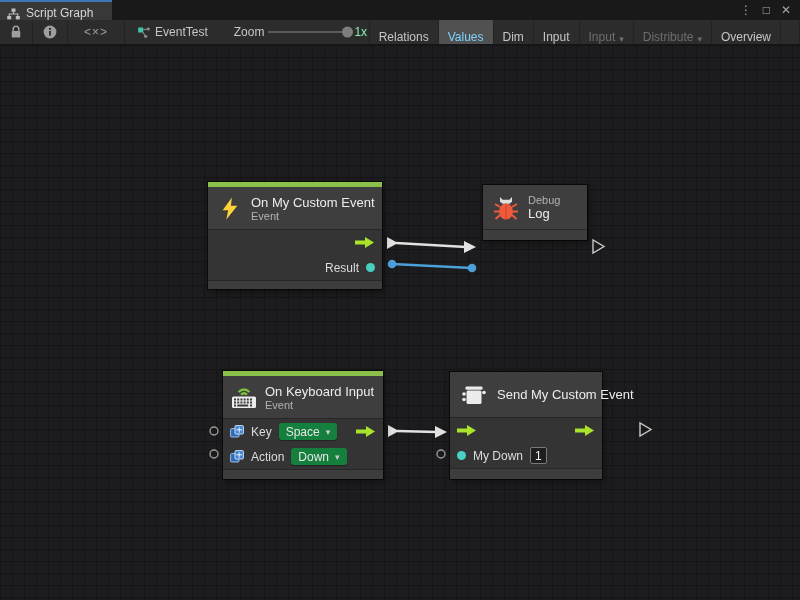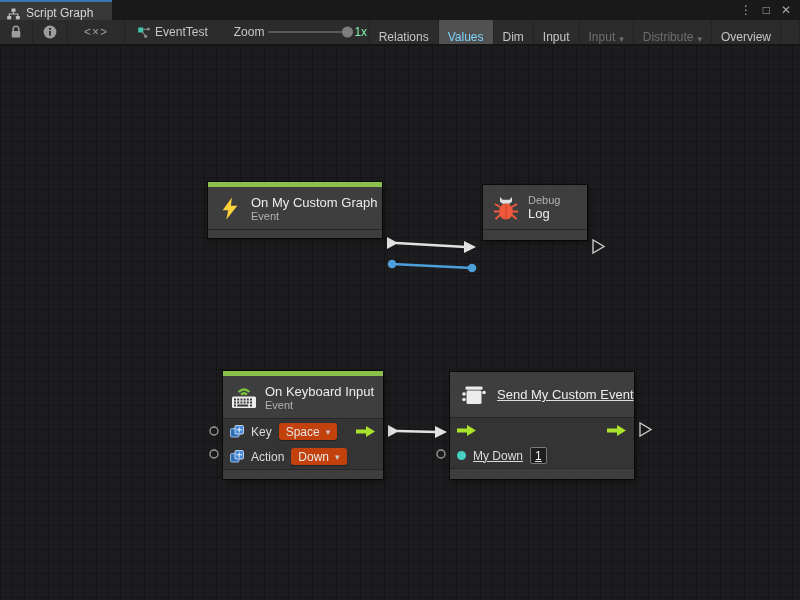--- a/index.html
+++ b/index.html
@@ -44,21 +44,21 @@
   .ntitle { font-size:13px; color:#ECECEC; white-space:nowrap; }
   .nsub { font-size:11px; color:#B2B2B2; white-space:nowrap; }
   .nbody { border-top:1px solid #272727; }
   .nrow { height:25px; display:flex; align-items:center; padding:0 7px; gap:7px; }
   .nfoot { background:#3D3D3D; border-top:1px solid #272727; }
   .spacer { flex:1; }
   .pdot { width:9px; height:9px; border-radius:50%; flex:none; }
   .pdot.teal { background:#49D0C3; }
   .pdot.gray { background:#9B9B9B; }
   .flowarrow { display:flex; flex:none; }
-  .dropdown { background:#c2410c; border-radius:3px; height:17px; display:inline-flex; align-items:center; gap:6px; padding:0 7px; color:#E6E6E6; box-shadow:0 1px 1px rgba(0,0,0,.35); white-space:nowrap; }
+  .dropdown { background:#15803d; border-radius:3px; height:17px; display:inline-flex; align-items:center; gap:6px; padding:0 7px; color:#E6E6E6; box-shadow:0 1px 1px rgba(0,0,0,.35); white-space:nowrap; }
   .dropdown .caret { color:#C9C9C9; }
   .valuebox { min-width:15px; height:17px; padding:0 4px; background:#1E1E1E; border:1px solid #7A7A7A; border-radius:2px; display:inline-flex; align-items:center; justify-content:center; color:#F0F0F0; flex:none; }
   .iconwrap { display:flex; flex:none; align-items:center; justify-content:center; }
 </style>
 </head>
 <body>
 
 <div class="window">
 
   <div class="tabbar">
@@ -180,23 +180,38 @@
 
     <div class="node" style="left:208px; top:137px; width:174px;">
       <div class="accent"></div>
       <div class="nhead" style="height:42px;">
         <span class="iconwrap">
           <svg width="22" height="25" viewBox="0 0 24 26">
               <path d="M14 1 L4 15 L10 15 L8 25 L20 10 L13 10 Z" fill="#FFD23B"></path>
             </svg>
         </span>
         <span>
-          <div class="ntitle">On My Custom Graph</div>
+          <div class="ntitle">On My Custom Event</div>
           <div class="nsub">Event</div>
         </span>
+      </div>
+      <div class="nbody">
+        <div class="nrow">
+          <span class="spacer"></span>
+          <span class="flowarrow">
+            <svg width="20" height="13" viewBox="0 0 20 13">
+                <path d="M0 4.5 H10 V1 L19 6.5 L10 12 V8.5 H0 Z" fill="#A9E32B"></path>
+              </svg>
+          </span>
+        </div>
+        <div class="nrow">
+          <span class="spacer"></span>
+          <span>Result</span>
+          <span class="pdot teal"></span>
+        </div>
       </div>
       <div class="nfoot" style="height:9px;"></div>
     </div>
 
     <div class="node" style="left:483px; top:140px; width:104px;">
       <div class="nhead" style="height:44px;align-items:center;">
         <span class="iconwrap">
           <svg width="24" height="26" viewBox="0 0 24 26">
             <path d="M6 3 L10 7.2 L6 8.2 Z" fill="#E0E0E0"></path>
               <path d="M18 3 L14 7.2 L18 8.2 Z" fill="#E0E0E0"></path>
@@ -285,21 +300,21 @@
           <span>Action</span>
           <span class="dropdown">
             <span>Down</span>
             <span class="caret">▾</span>
           </span>
         </div>
       </div>
       <div class="nfoot" style="height:10px;"></div>
     </div>
 
-    <div class="node" style="left:450px; top:327px; width:184px;text-decoration:underline;">
+    <div class="node" style="left:450px; top:327px; width:152px;">
       <div class="nhead" style="height:45px;">
         <span class="iconwrap">
           <svg width="26" height="24" viewBox="0 0 26 24">
             <rect x="4.5" y="3.5" width="17" height="3.2" rx="1" fill="#ECECEC"></rect>
             <rect x="5.5" y="7.5" width="15" height="13.5" rx="1.5" fill="#ECECEC"></rect>
             <circle cx="3" cy="11" r="1.8" fill="#ECECEC"></circle>
             <circle cx="3" cy="16.5" r="1.8" fill="#ECECEC"></circle>
             <circle cx="23" cy="9.5" r="1.8" fill="#ECECEC"></circle>
           </svg>
         </span>

